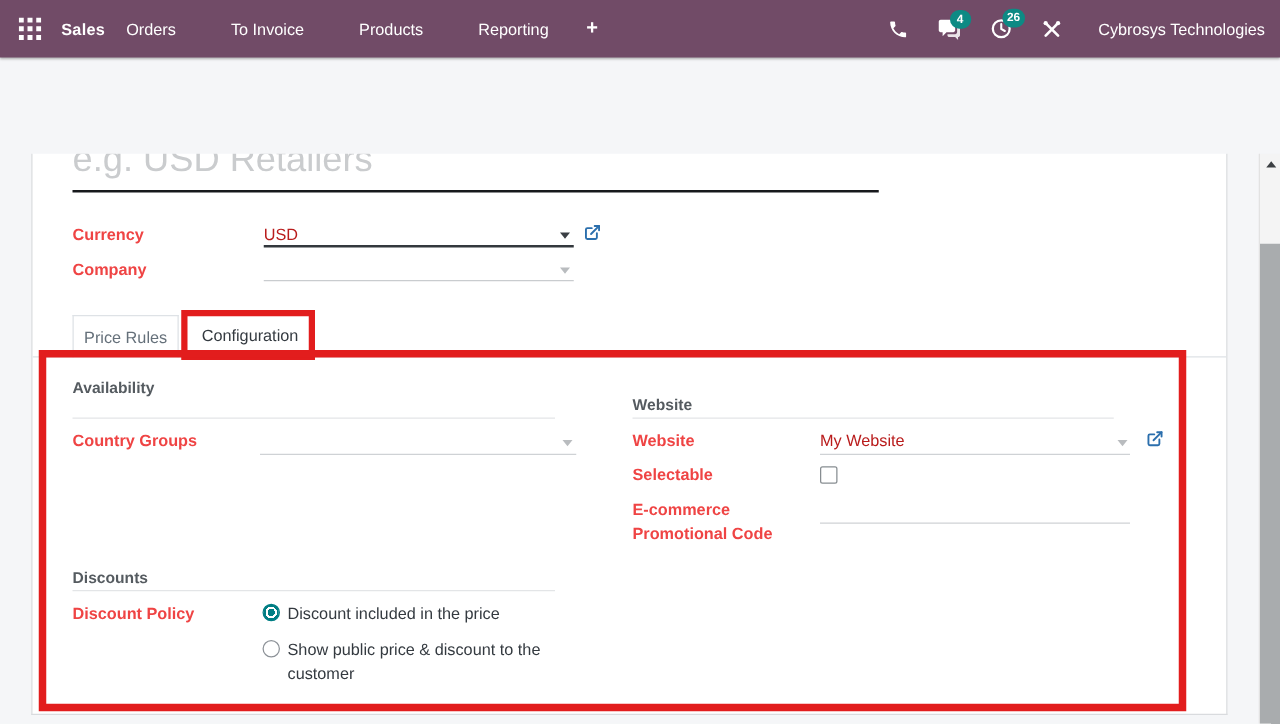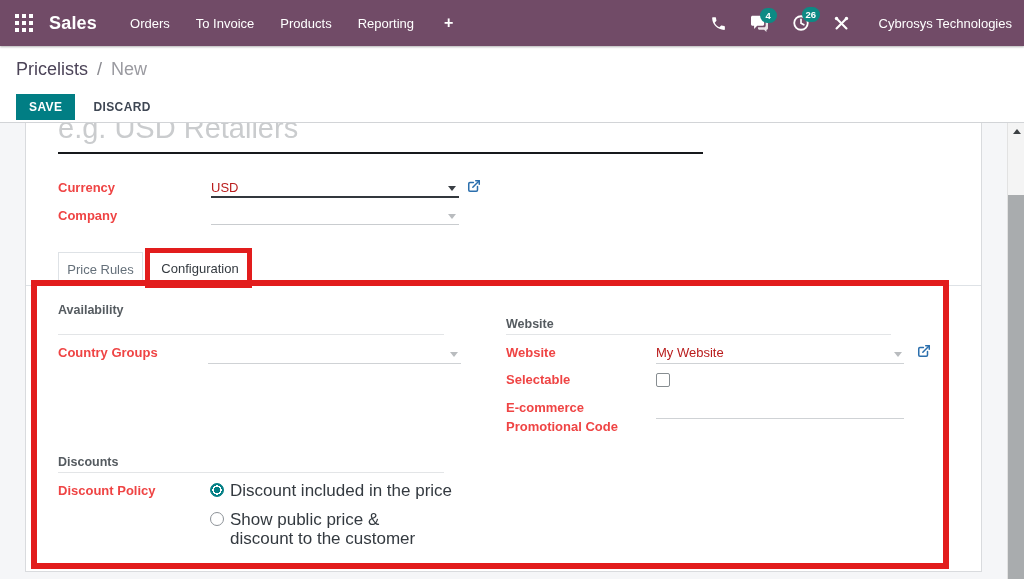--- a/index.html
+++ b/index.html
@@ -5,22 +5,22 @@
   * { margin:0; padding:0; box-sizing:border-box; }
   html,body { width:1024px; height:579px; }
   body { font-family:"Liberation Sans", sans-serif; background:#f5f6f8; }
   #root { position:relative; width:1024px; height:579px; overflow:hidden; background:#f5f6f8; }
 
   
   .navbar { position:absolute; left:0; top:0; width:1024px; height:46px; background:#714B67;
             display:flex; align-items:center; color:#fff; box-shadow:0 1px 2px rgba(0,0,0,.3); z-index:4; }
   .nav-left { display:flex; align-items:center; padding-left:14px; }
   .apps-btn { width:20px; height:20px; display:flex; align-items:center; justify-content:center; cursor:pointer; }
-  .app-name { font-size:18px; font-weight:700; margin:0 0 0 15px; letter-spacing:.2px; cursor:pointer; }
-  .nav-menu { display:flex; align-items:center; margin-left:33px; gap:26px; }
+  .app-name { font-size:13px; font-weight:700; margin:0 0 0 15px; letter-spacing:.2px; cursor:pointer; }
+  .nav-menu { display:flex; align-items:center; margin-left:17px; gap:44px; }
   .nav-item { font-size:13px; cursor:pointer; white-space:nowrap; }
   .nav-plus { font-size:16px; font-weight:700; cursor:pointer; margin-left:30px; }
   .nav-right { position:absolute; right:12px; top:0; height:46px; display:flex; align-items:center; gap:23px; }
   .icon-wrap { position:relative; display:flex; align-items:center; cursor:pointer; }
   .badge { position:absolute; top:-7px; left:10px; min-width:17px; height:15px; padding:0 4px;
            background:#0d8a84; border-radius:8px; color:#fff; font-size:9.5px; font-weight:700;
            display:flex; align-items:center; justify-content:center; }
   .nav-company { font-size:13px; cursor:pointer; margin-left:6px; white-space:nowrap; }
   .nav-user { display:flex; align-items:center; gap:5px; cursor:pointer; margin-left:14px; }
   .avatar { width:22px; height:22px; border-radius:50%; overflow:hidden; background:#d9c49a; flex:0 0 auto; }
@@ -61,21 +61,21 @@
   .tab-cf { left:122px; width:104px; color:#343a40; font-weight:400; }
   .tab-line { position:absolute; left:0; top:162px; width:957px; border-bottom:1px solid #dee2e6; }
 
   .grp-title { position:absolute; font-size:12.5px; font-weight:700; color:#555b60; white-space:nowrap; }
   .grp-line { position:absolute; border-bottom:1px solid #e3e5e7; height:0; }
 
   .checkbox { position:absolute; width:14px; height:14px; border:1px solid #878d91; border-radius:2px; background:#fff; cursor:pointer; }
   .radio { position:absolute; width:14px; height:14px; border-radius:50%; cursor:pointer; }
   .radio.on { background:radial-gradient(circle, #017E84 0 3px, #fff 3px 4.6px, #017E84 4.6px); border:1px solid #017E84; }
   .radio.off { background:#fff; border:1px solid #8d9298; }
-  .radio-label { position:absolute; font-size:17px; color:#343a40; line-height:19px; cursor:pointer; }
+  .radio-label { position:absolute; font-size:13px; color:#343a40; line-height:19px; cursor:pointer; }
 
   
   .anno { position:absolute; border-style:solid; border-color:#E21D1D; background:transparent; z-index:6; pointer-events:none; }
   .anno-tab { left:145px; top:248px; width:107px; height:40px; border-width:5px; }
   .anno-content { left:31px; top:280px; width:918px; height:289px; border-width:6px; }
 
   
   .scrollbar { position:absolute; right:0; top:123px; width:17px; height:456px; background:#f4f4f4;
                border-left:1px solid #e2e2e2; z-index:7; }
   .scroll-up { position:absolute; top:0; left:0; width:17px; height:17px; display:flex; align-items:center;
@@ -143,31 +143,20 @@
             <line x1="19" y1="5" x2="5" y2="19"></line>
           </g>
           <circle cx="5" cy="5" r="2.4" fill="#ffffff"></circle>
           <circle cx="19" cy="5" r="2.4" fill="#ffffff"></circle>
         </svg>
       </div>
       <span class="nav-company">Cybrosys Technologies</span>
     </div>
   </div>
 
-  <div class="control-panel">
-    <div class="breadcrumb">
-      <span class="bc-parent">Pricelists</span>
-      <span class="bc-sep">/</span>
-      <span class="bc-current">New</span>
-    </div>
-    <div class="btn-row">
-      <button class="btn-save">SAVE</button>
-      <button class="btn-discard">DISCARD</button>
-    </div>
-  </div>
 
   <div class="sheet">
     <div class="name-placeholder">e.g. USD Retailers</div>
     <div class="name-underline"></div>
 
     <div class="fld-label" style="left:32px; top:57px;">Currency</div>
     <div class="fld-value" style="left:185px; top:57px;">USD</div>
     <div class="u-line u-dark" style="left:185px; top:73px; width:248px;"></div>
     <div class="caret dark" style="left:422px; top:63px;"></div>
     <div class="ext-icon" style="left:441px; top:56px;">

